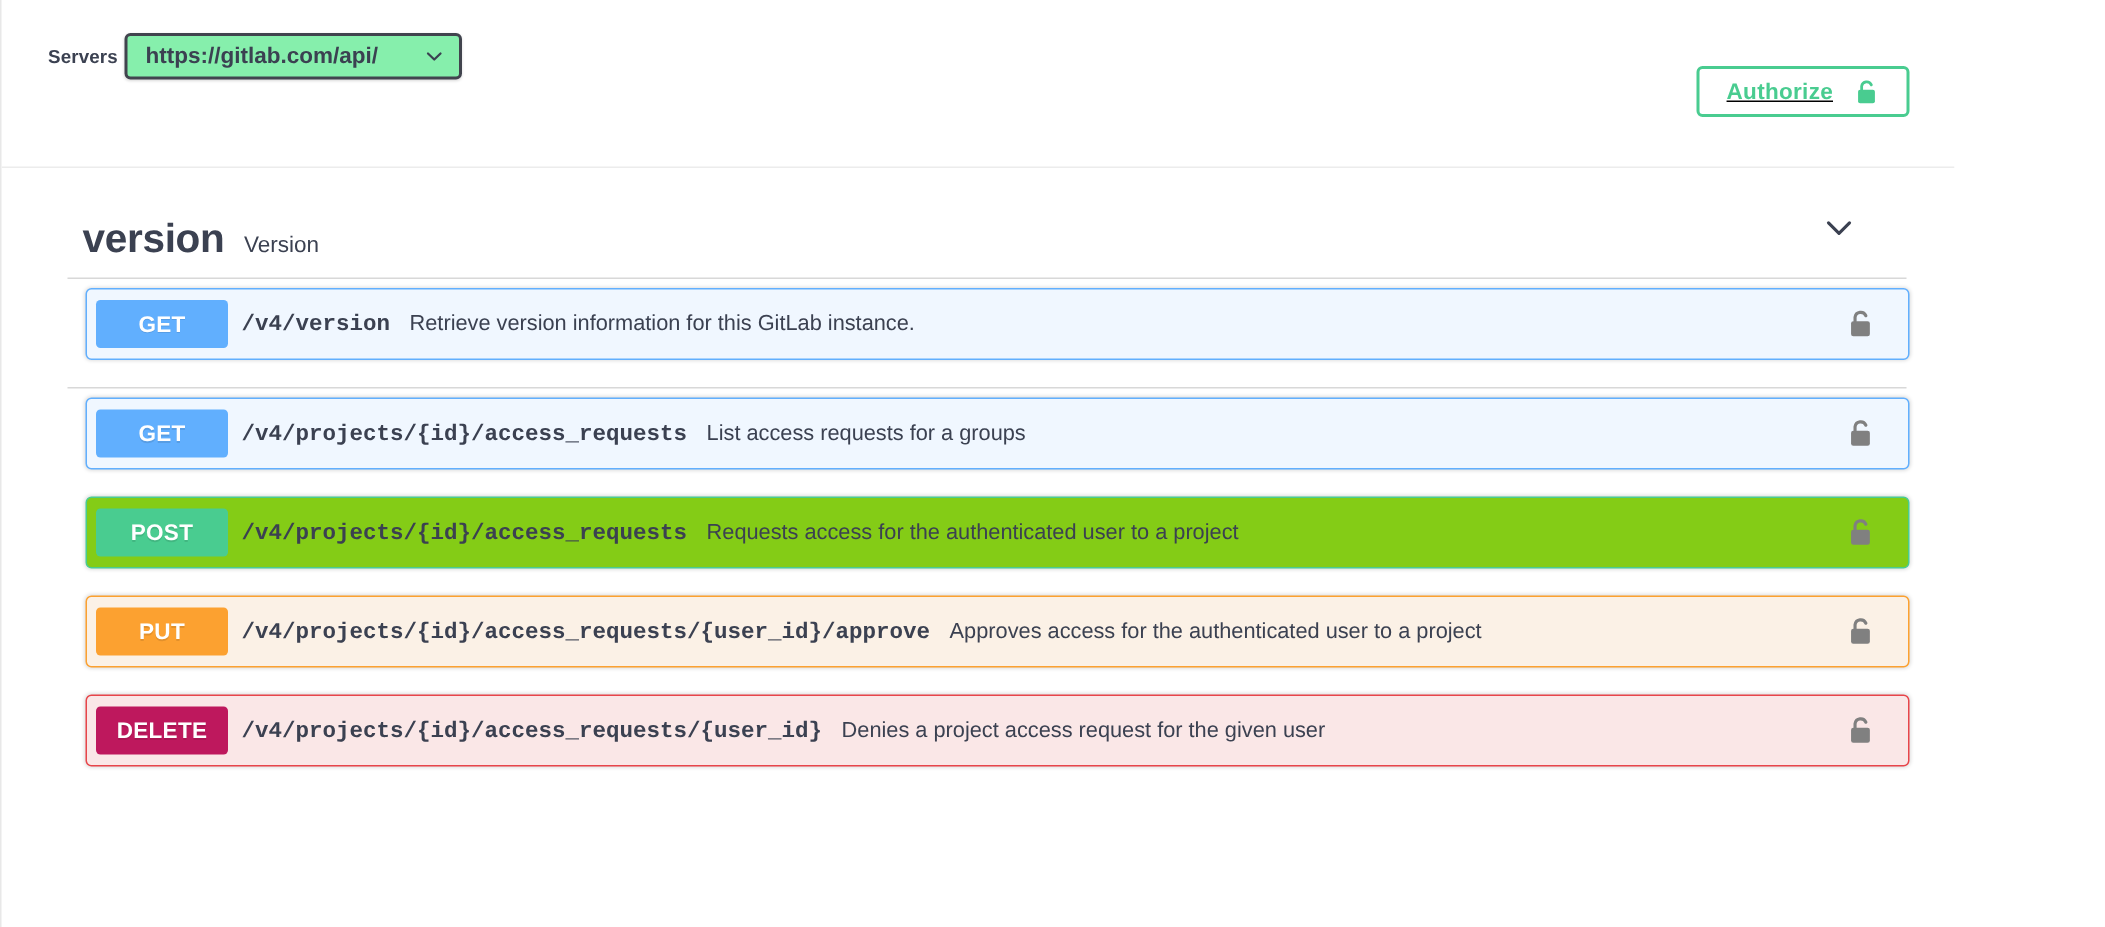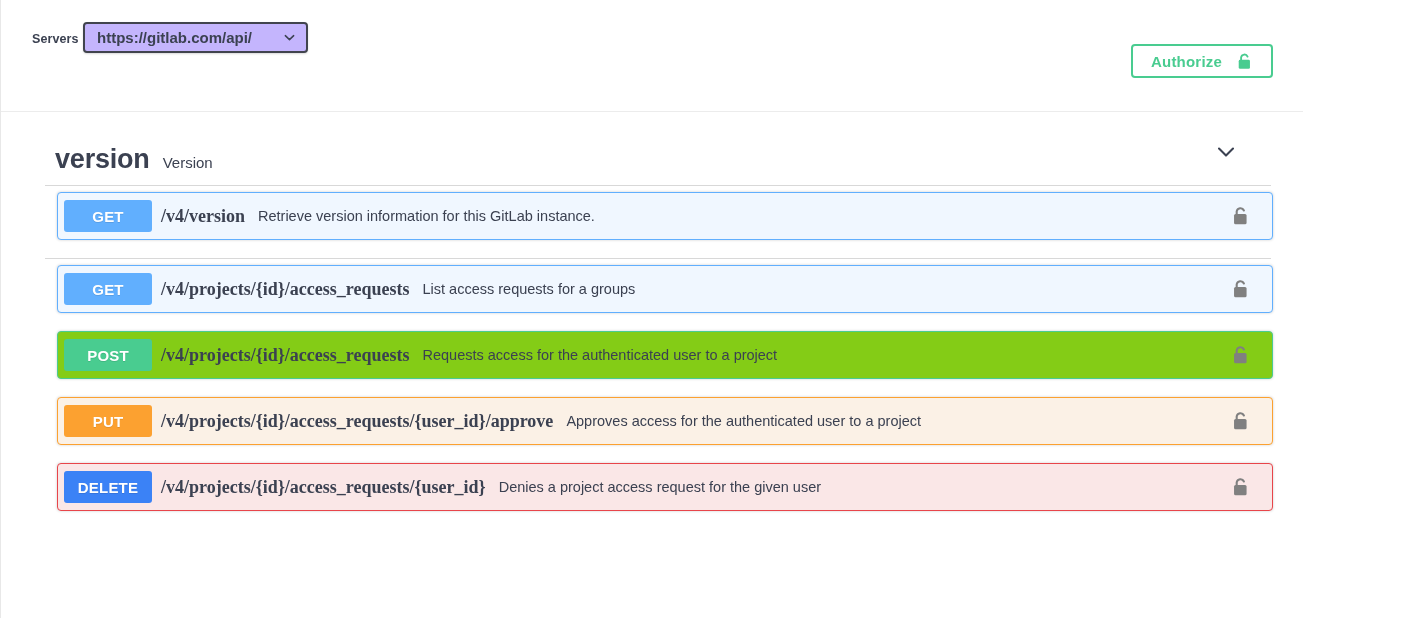--- a/index.html
+++ b/index.html
@@ -36,21 +36,21 @@
   .server-select {
     position: relative;
     display: inline-flex;
     align-items: center;
     justify-content: space-between;
     min-width: 225px;
     height: 31px;
     padding: 0 10px 0 12px;
     border: 2px solid #41444e;
     border-radius: 4px;
-    background: #c4b5fd;
+    background: #86efac;
     box-shadow: 0 1px 2px rgba(0,0,0,.15);
     cursor: pointer;
   }
   .server-select .sv-value {
     font-size: 15px;
     font-weight: bold;
     color: #3b4151;
     white-space: nowrap;
   }
   .chev-sm {
@@ -67,20 +67,21 @@
     display: inline-flex;
     align-items: center;
     justify-content: center;
     gap: 14px;
     height: 34px;
     padding: 0 18px;
     border: 2px solid #49cc90;
     border-radius: 4px;
     background: #ffffff;
     cursor: pointer;
+    text-decoration: underline;
   }
   .authorize-btn .az-label {
     font-size: 15px;
     font-weight: bold;
     color: #49cc90;
     letter-spacing: .2px;
   }
   .lock-green { width: 17px; height: 19px; display:block; }
 
   
@@ -143,22 +144,22 @@
     display: flex;
     align-items: center;
     justify-content: center;
     color: #ffffff;
     font-size: 15px;
     font-weight: bold;
     letter-spacing: .2px;
     text-shadow: 0 1px 0 rgba(0,0,0,.1);
   }
   .op-path {
-    font-family: Liberation Serif, serif;
-    font-size: 18px;
+    font-family: Liberation Mono, monospace;
+    font-size: 15px;
     font-weight: bold;
     color: #3b4151;
     white-space: nowrap;
   }
   .op-desc {
     font-size: 14.5px;
     color: #3b4151;
     margin-left: 13px;
     white-space: nowrap;
   }
@@ -170,21 +171,21 @@
     width: 19px; height: 21px;
   }
 
   
   .m-get    { background: #61affe; }
   .r-get    { background: #f0f7ff; border-color: #61affe; }
   .m-post   { background: #49cc90; }
   .r-post   { background: #84cc16; border-color: #49cc90; }
   .m-put    { background: #fca130; }
   .r-put    { background: #fbf1e6; border-color: #fca130; }
-  .m-delete { background: #3b82f6; }
+  .m-delete { background: #be185d; }
   .r-delete { background: #fae7e7; border-color: #e8454a; }
 </style>
 </head>
 <body>
 
 <div class="page">
 
   <div class="scheme-bar">
     <div>
       <label class="servers-label">Servers</label>

